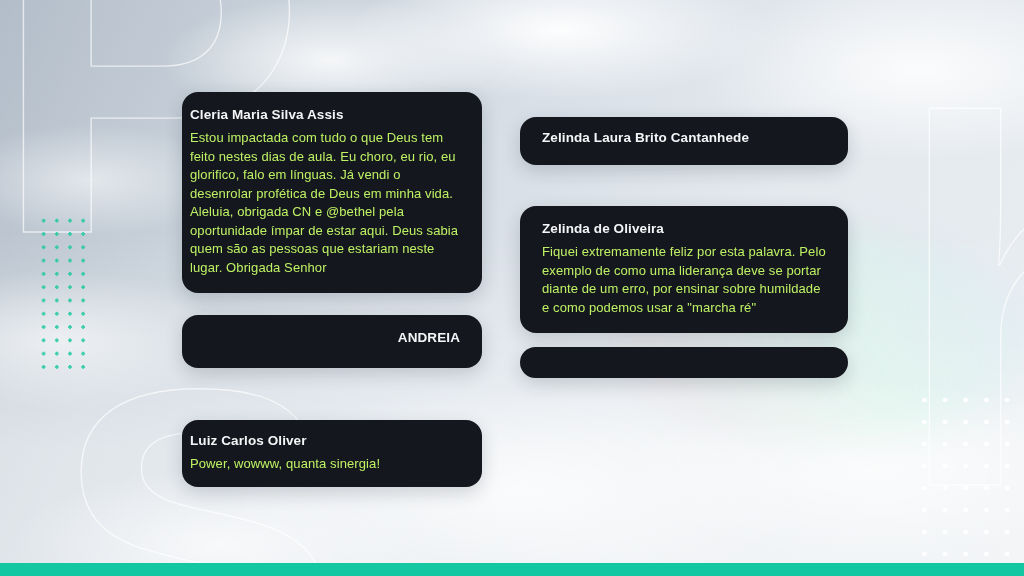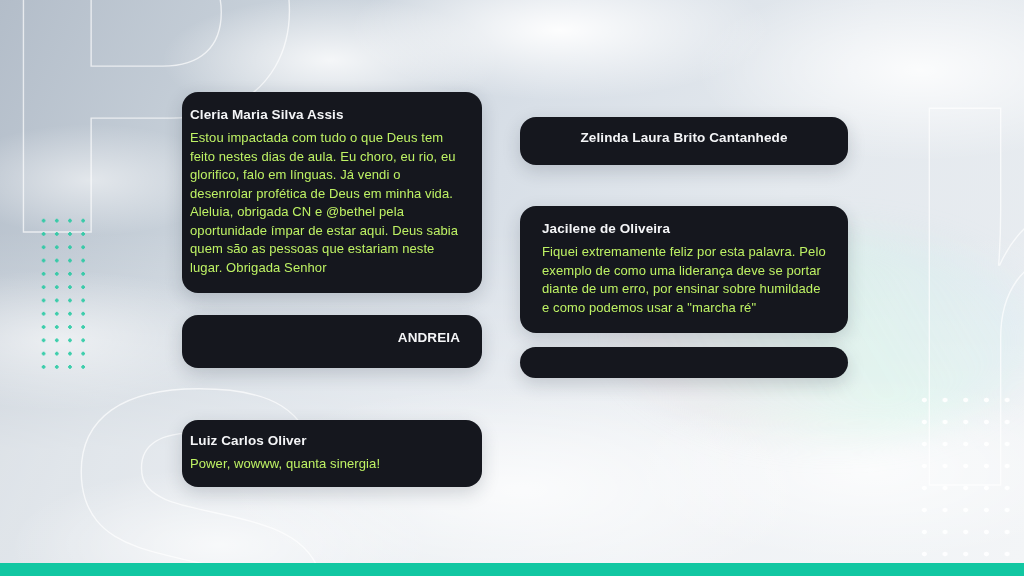--- a/index.html
+++ b/index.html
@@ -56,21 +56,21 @@
     letter-spacing:.1px; margin-bottom:7px;
   }
   .card .text {
     font-size:13px; line-height:18.5px; color:#bef264; letter-spacing:.1px;
   }
   .col-left  { left:182px; width:300px;padding-left:8px; }
   .col-right { left:520px; width:328px; }
   .c1 { top:92px;  }
   .c2 { top:315px;text-align:right; }
   .c3 { top:420px; padding-top:13px; padding-bottom:13px; }
-  .c4 { top:117px; padding-top:13px; padding-bottom:13px;text-align:center; }
+  .c4 { top:117px; padding-top:13px; padding-bottom:13px; }
   .c5 { top:206px; }
   .c6 { top:347px; }
 
   .bottom-bar {
     position:absolute; left:0; right:0; bottom:0; height:13px; background:#12c7a2;
   }
 </style>
 </head>
 <body>
 
@@ -97,21 +97,21 @@
   <div class="card col-left c3">
     <div class="name">Luiz Carlos Oliver</div>
     <div class="text">Power, wowww, quanta sinergia!</div>
   </div>
 
   <div class="card col-right c4">
     <div class="name">Zelinda Laura Brito Cantanhede</div>
   </div>
 
   <div class="card col-right c5">
-    <div class="name">Jacilene de Oliveira</div>
+    <div class="name">Zelinda de Oliveira</div>
     <div class="text">Fiquei extremamente feliz por esta palavra. Pelo exemplo de como uma liderança deve se portar diante de um erro, por ensinar sobre humildade e como podemos usar a "marcha ré"</div>
   </div>
 
   <div class="card col-right c6">
   </div>
 
   <div class="bottom-bar"></div>
 
 </div>
 

